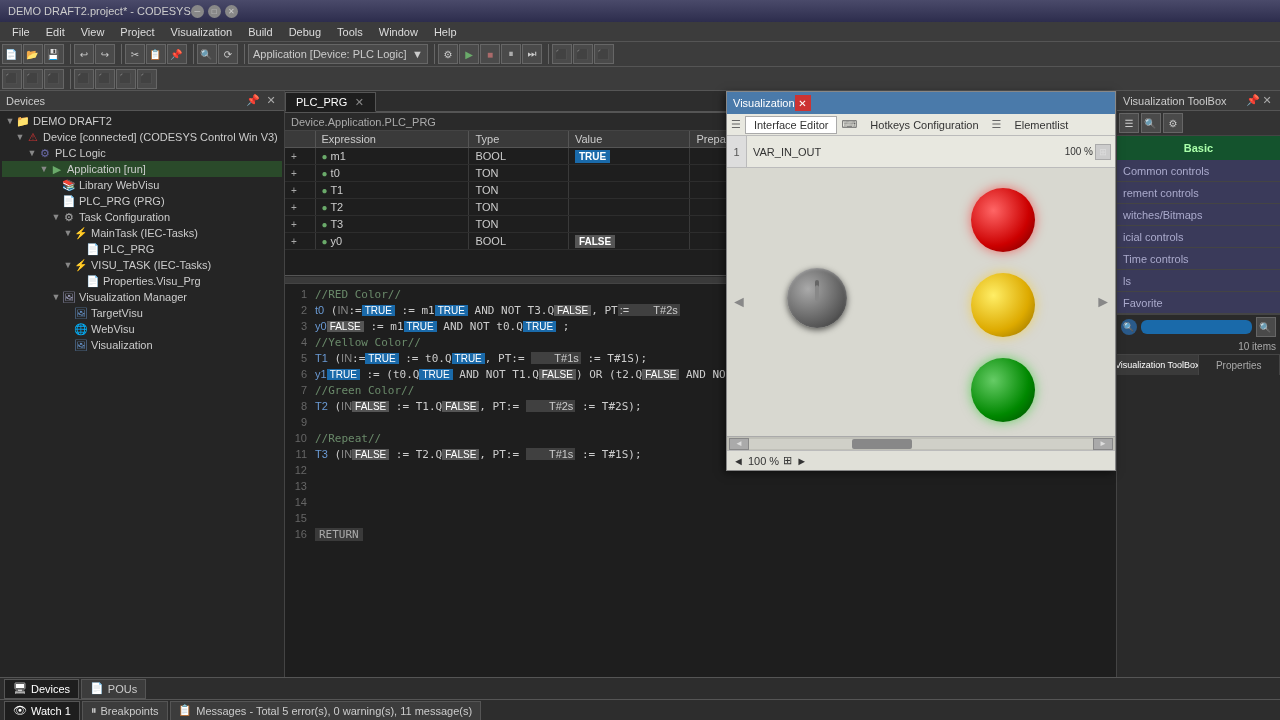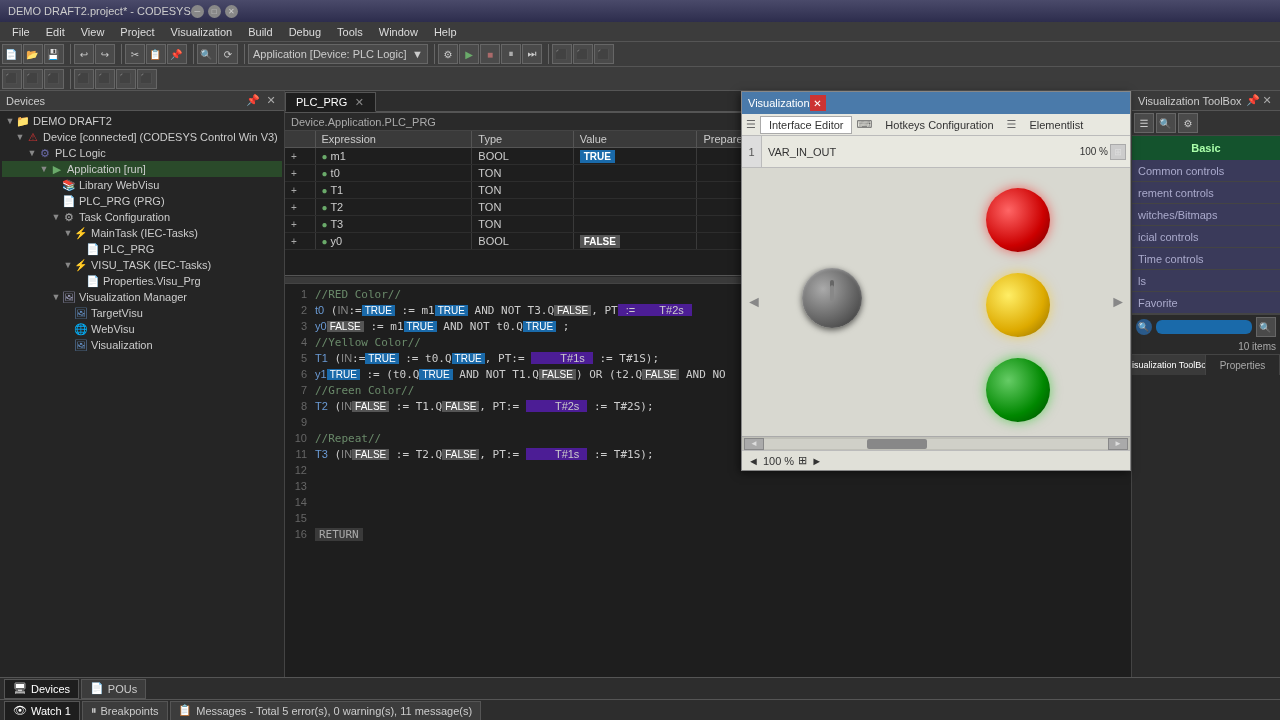--- a/index.html
+++ b/index.html
@@ -217,21 +217,21 @@
     }
     .line-content {
       font-size: 11px;
       font-family: 'Consolas', monospace;
       white-space: pre;
       color: #ccc;
     }
     .kw-comment { color: #6a8a6a; }
     .badge-inline-true { background: #1a6aaa; color: #fff; padding: 0 3px; font-size: 10px; display: inline; }
     .badge-inline-false { background: #555; color: #fff; padding: 0 3px; font-size: 10px; display: inline; }
-    .highlight-yellow { background: #4c1d95; padding: 0 8px; }
+    .highlight-yellow { background: #404040; padding: 0 2px; }
 
     
     .visu-panel {
       position: absolute;
       right: 0;
       top: 0;
       width: 390px;
       height: 380px;
       background: #f0f0e8;
       border: 1px solid #888;
@@ -326,21 +326,21 @@
       display: flex;
       align-items: center;
       padding: 0 6px;
       gap: 4px;
       font-size: 10px;
       color: #333;
     }
 
     
     .right-panel {
-      width: 149px;
+      width: 164px;
       background: #2a2a2a;
       border-left: 1px solid #444;
       display: flex;
       flex-direction: column;
     }
     .toolbox-header {
       height: 20px;
       background: #3a3a3a;
       border-bottom: 1px solid #555;
       display: flex;

